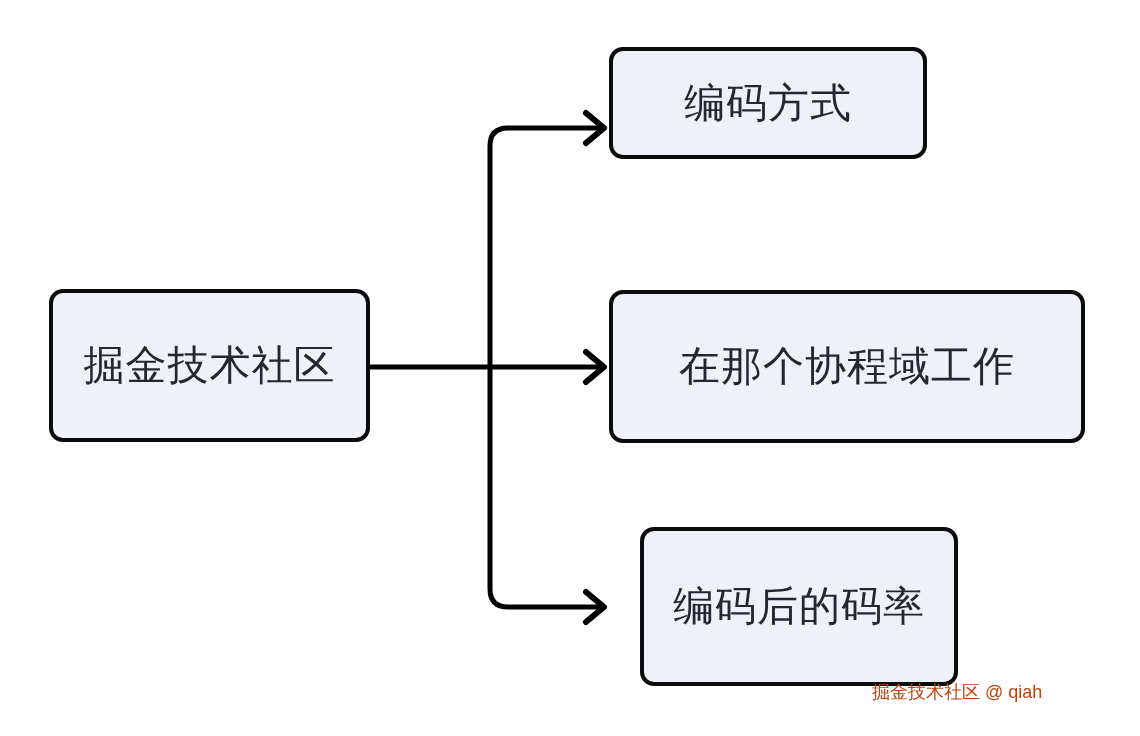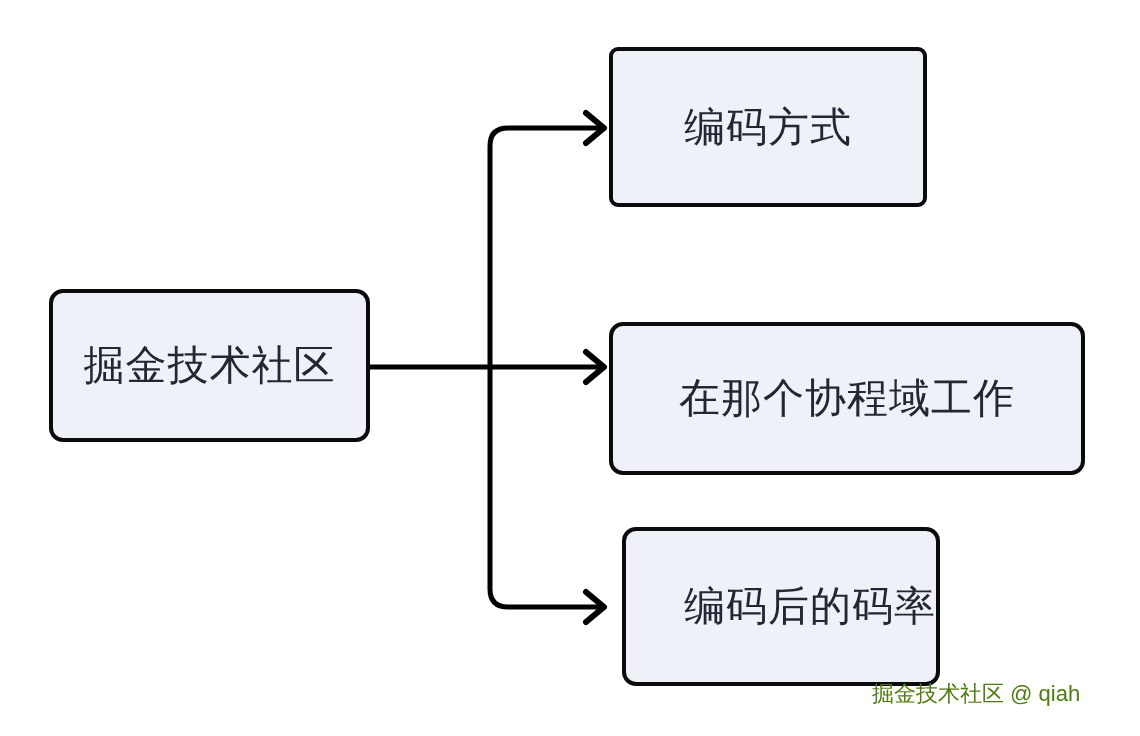--- a/index.html
+++ b/index.html
@@ -46,43 +46,40 @@
   #node-source {
     left: 49px;
     top: 289px;
     width: 321px;
     height: 153px;
   }
   #node-branch-0 {
     left: 609px;
     top: 47px;
     width: 318px;
-    height: 160px;
-    border-radius: 9px;
+    height: 112px;
   }
   #node-branch-1 {
     left: 609px;
     top: 290px;
     width: 476px;
     height: 153px;
-    margin-top: 32px;
   }
   #node-branch-2 {
-    left: 622px;
+    left: 640px;
     top: 527px;
     width: 318px;
     height: 159px;
-    justify-content: flex-end;
   }
   #watermark {
     position: absolute;
     left: 872px;
     top: 683px;
-    color: #4d7c0f;
-    font-size: 22px;
+    color: #c2410c;
+    font-size: 18px;
     line-height: 1;
     white-space: nowrap;
     z-index: 3;
   }
 </style>
 </head>
 <body>
 
 <div id="canvas">
 

